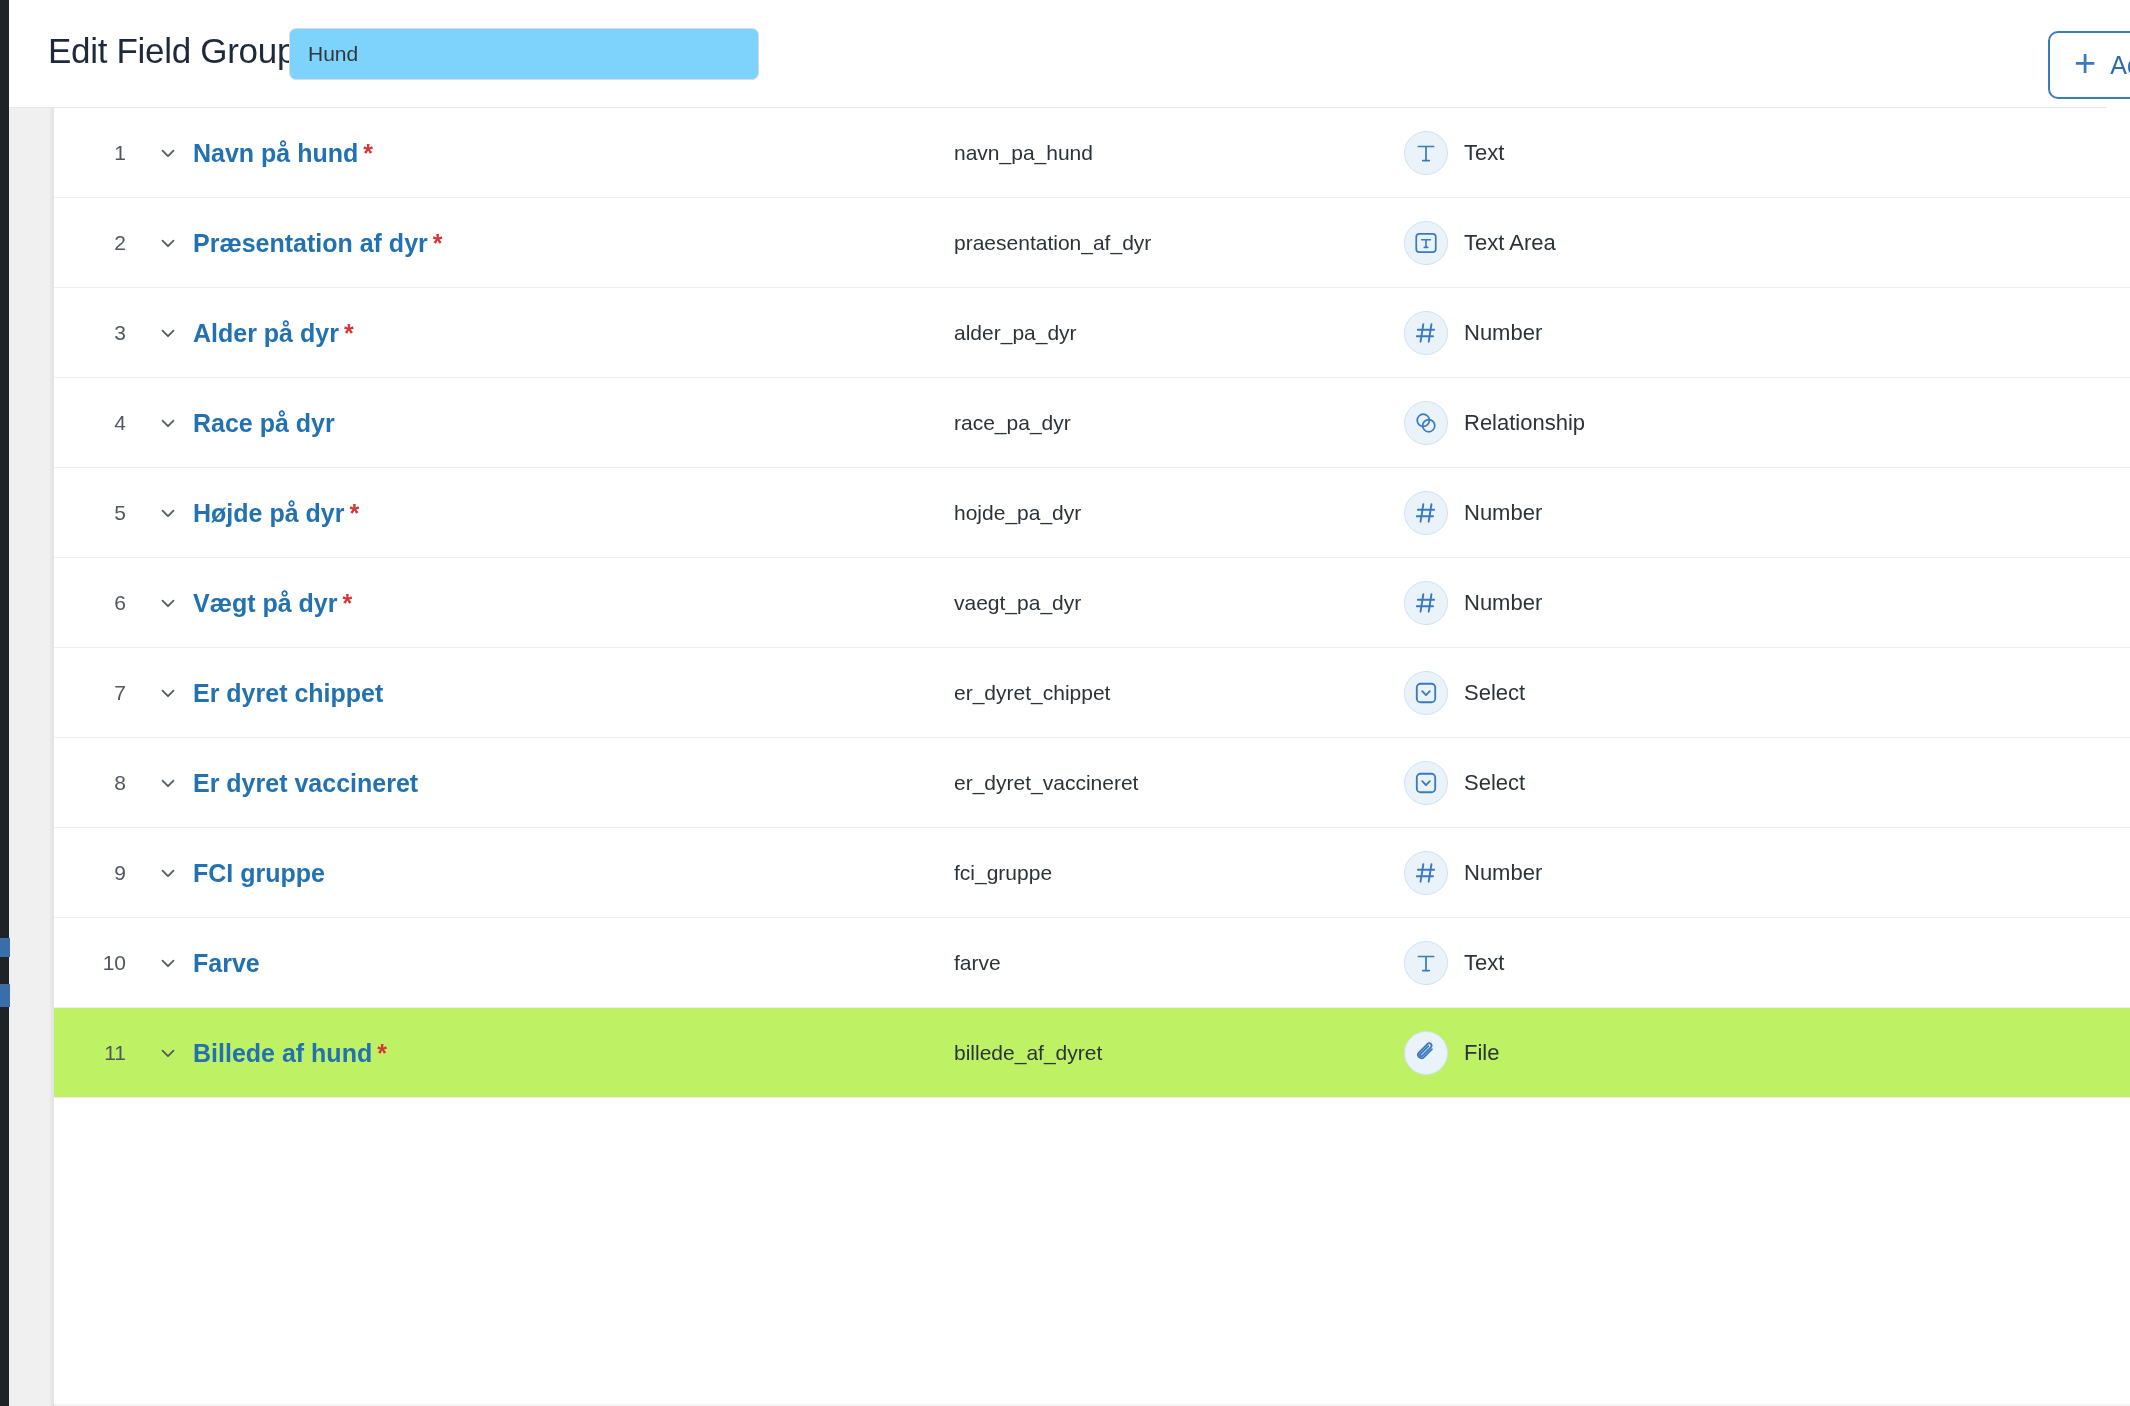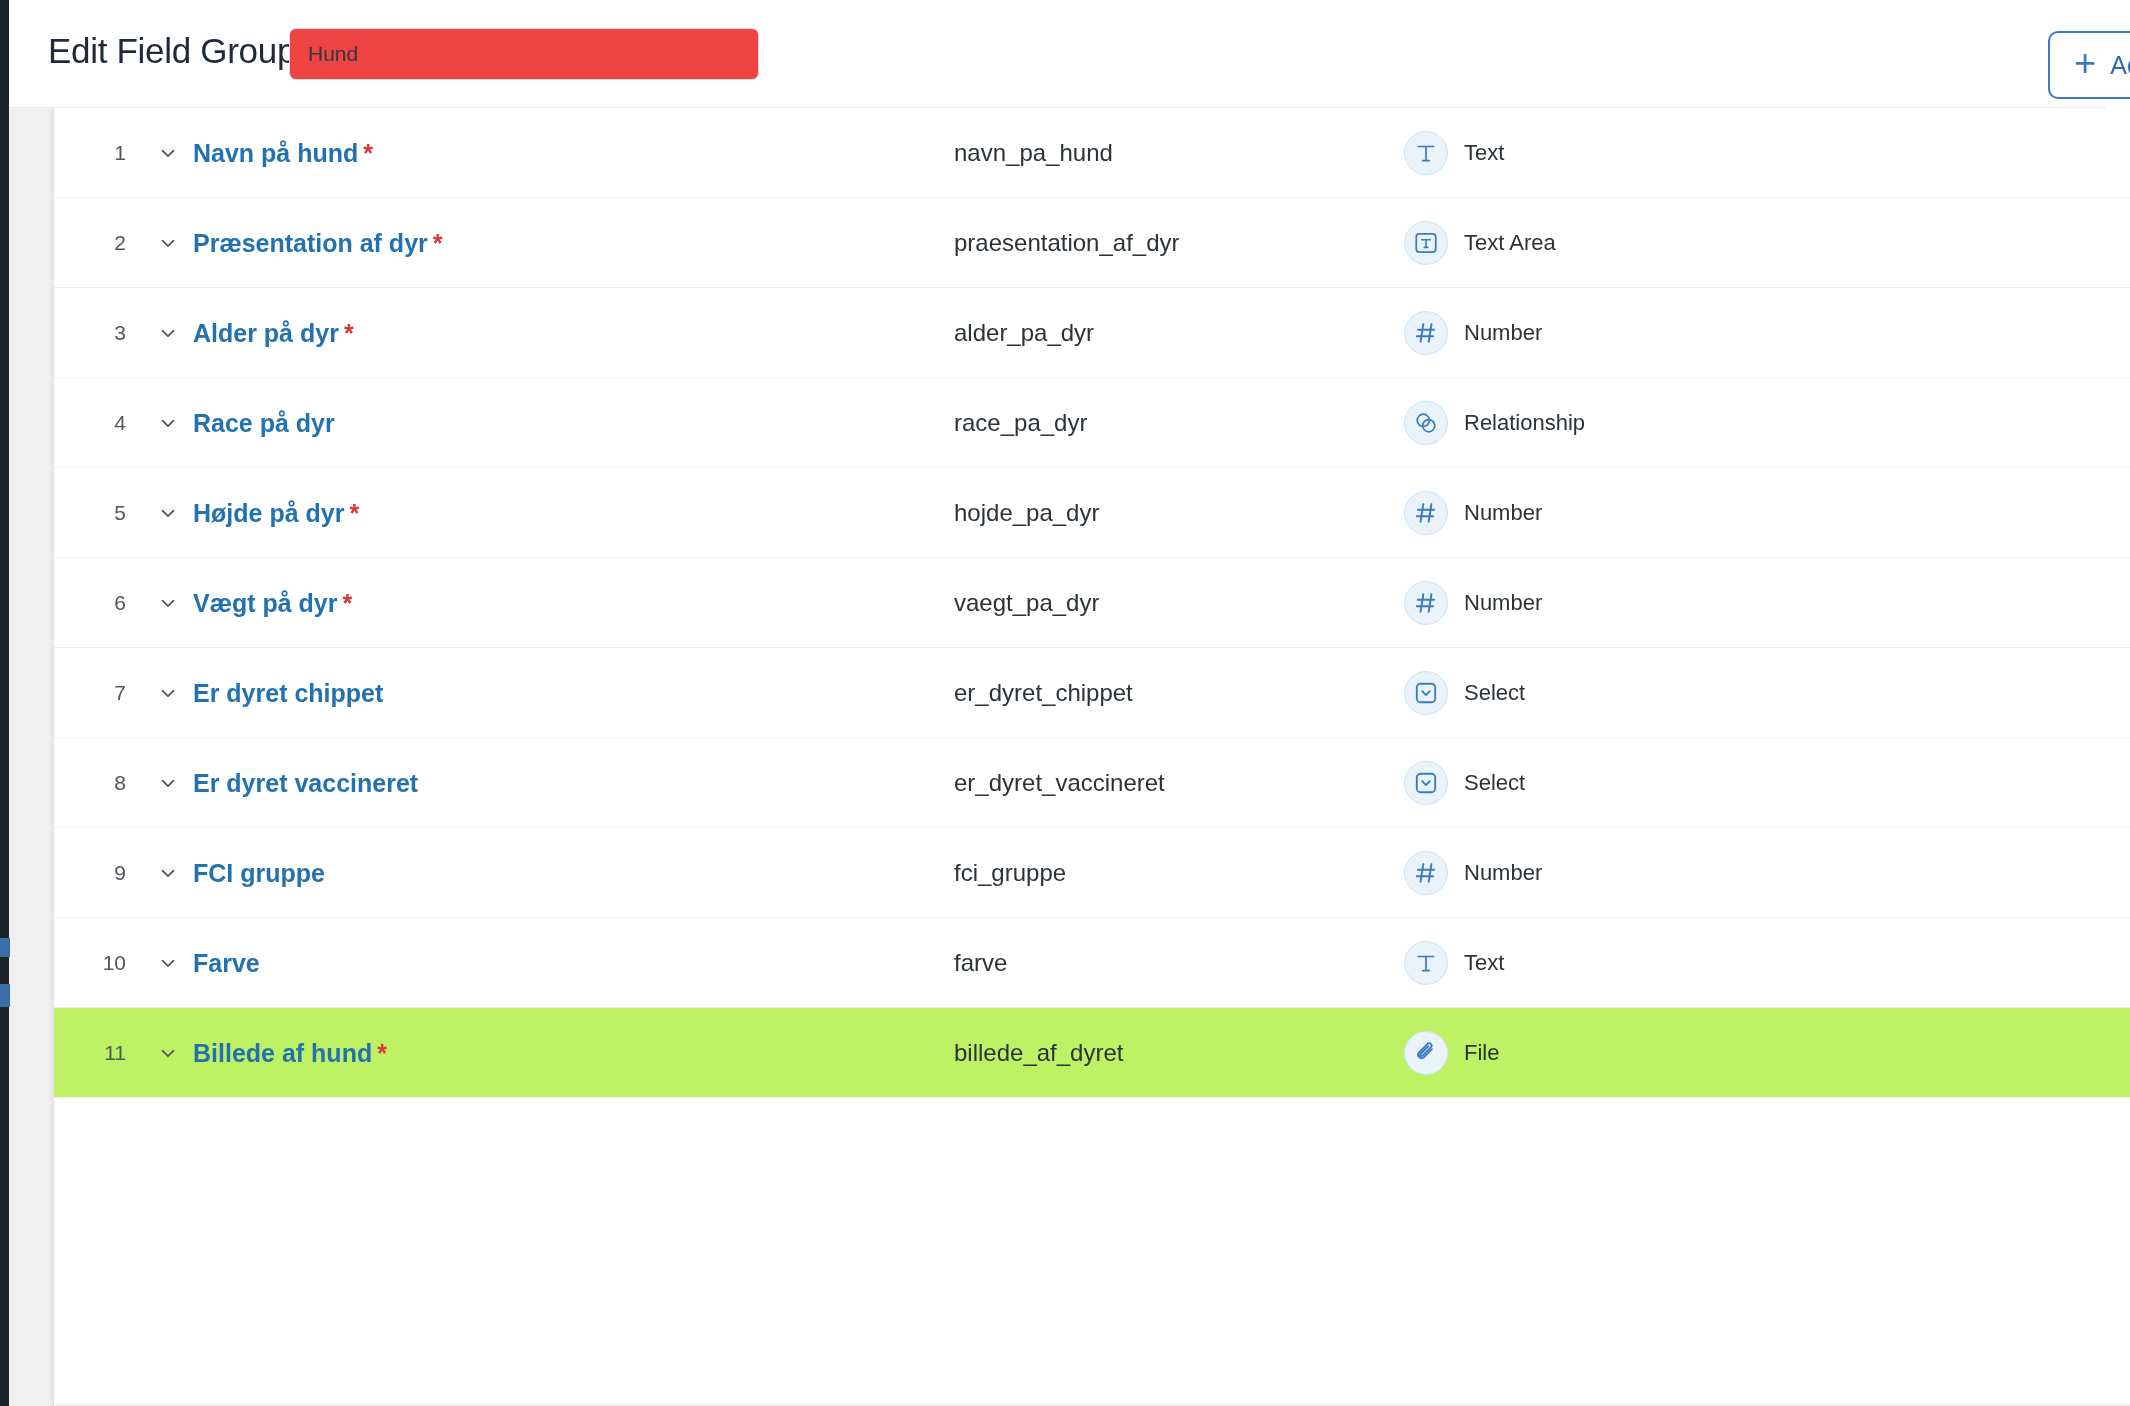--- a/index.html
+++ b/index.html
@@ -67,21 +67,21 @@
     color: #1e2a3a;
     letter-spacing: -0.3px;
     white-space: nowrap;
   }
   .title-input {
     position: absolute;
     left: 289px; top: 28px;
     width: 470px; height: 52px;
     border: 1px solid #d8dce1;
     border-radius: 7px;
-    background: #ef4444;
+    background: #7dd3fc;
     padding: 0 18px;
     font-family: "Liberation Sans", sans-serif;
     font-size: 21px;
     color: #32373c;
     outline: none;
   }
   .title-input::placeholder { color: #8c9196; }
 
   .add-button {
     position: absolute;
@@ -164,21 +164,21 @@
   .f-req {
     color: #d63638;
     font-weight: bold;
     margin-left: 5px;
   }
 
   .f-name {
     position: absolute;
     left: 900px; top: 50%;
     transform: translateY(-50%);
-    font-size: 24px;
+    font-size: 21px;
     color: #2c3338;
     white-space: nowrap;
   }
 
   .f-type {
     position: absolute;
     left: 1350px; top: 50%;
     transform: translateY(-50%);
     display: flex;
     align-items: center;

